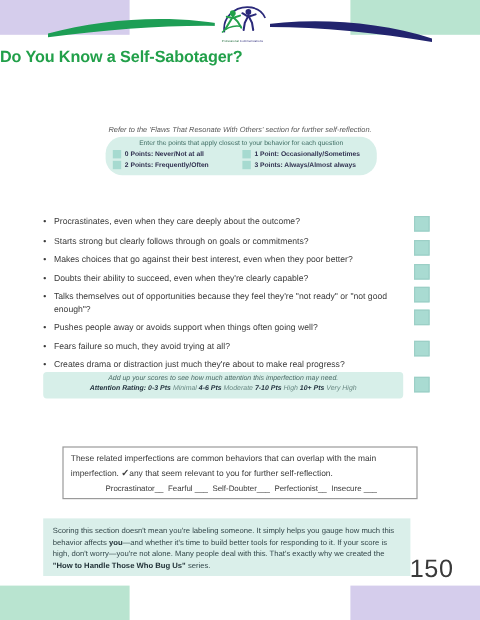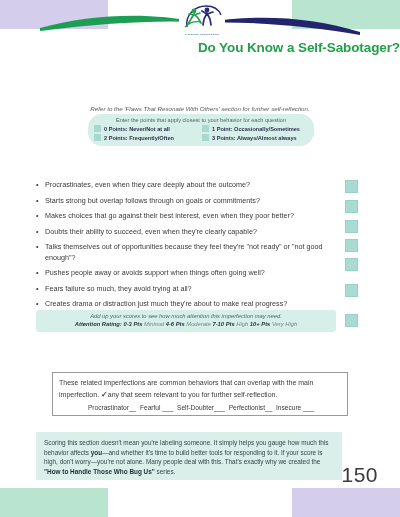--- a/index.html
+++ b/index.html
@@ -30,21 +30,21 @@
   }
   .logo svg{display:block;}
   .logo-word{
     position:absolute;left:0;bottom:1px;width:46px;text-align:center;
     font-size:2.4px;color:#1f6b3b;letter-spacing:.1px;line-height:1;
   }
   .logo-word .b{color:#2b2a7a;}
 
   
   .title{
-    position:absolute;left:0;top:40px;width:400px;text-align:right;
+    position:absolute;left:0;top:40px;width:400px;text-align:left;
     font-size:13.5px;font-weight:bold;color:#22a04a;letter-spacing:-.1px;
   }
   .intro{
     position:absolute;left:30px;top:55px;width:342px;
     font-size:7.4px;line-height:1.55;color:#474747;text-align:left;
   }
 
   
   .refer{
     position:absolute;left:0;top:105px;width:400px;text-align:center;
@@ -195,21 +195,21 @@
   </div>
 
 
   <div class="qlist">
     <div class="q">
       <span class="bullet">•</span>
       <span class="qtext">Procrastinates, even when they care deeply about the outcome?</span>
     </div>
     <div class="q">
       <span class="bullet">•</span>
-      <span class="qtext">Starts strong but overlap follows through on goals or commitments?</span>
+      <span class="qtext">Starts strong but clearly follows through on goals or commitments?</span>
     </div>
     <div class="q">
       <span class="bullet">•</span>
       <span class="qtext">Makes choices that go against their best interest, even when they poor better?</span>
     </div>
     <div class="q">
       <span class="bullet">•</span>
       <span class="qtext">Doubts their ability to succeed, even when they're clearly capable?</span>
     </div>
     <div class="q">

